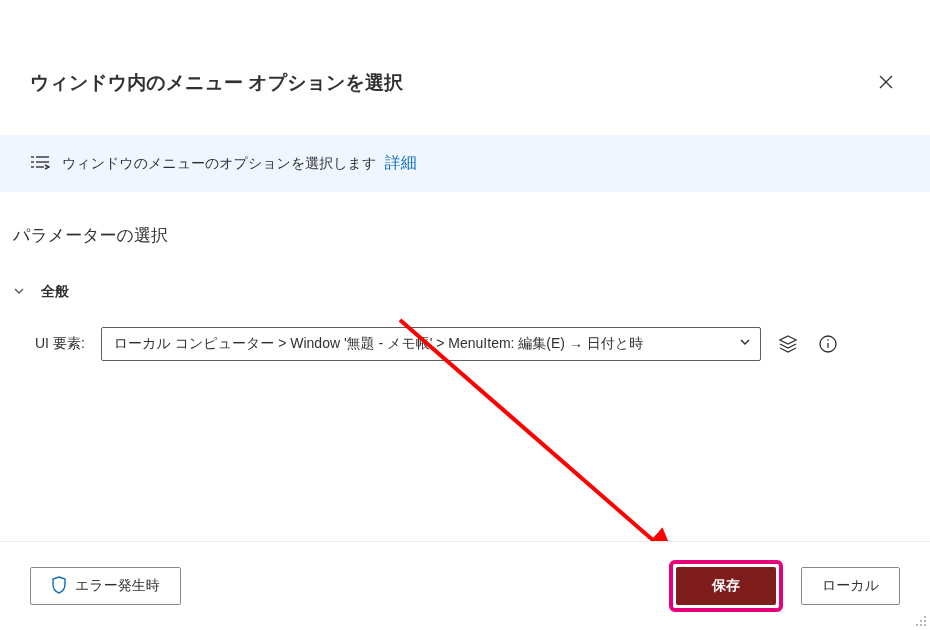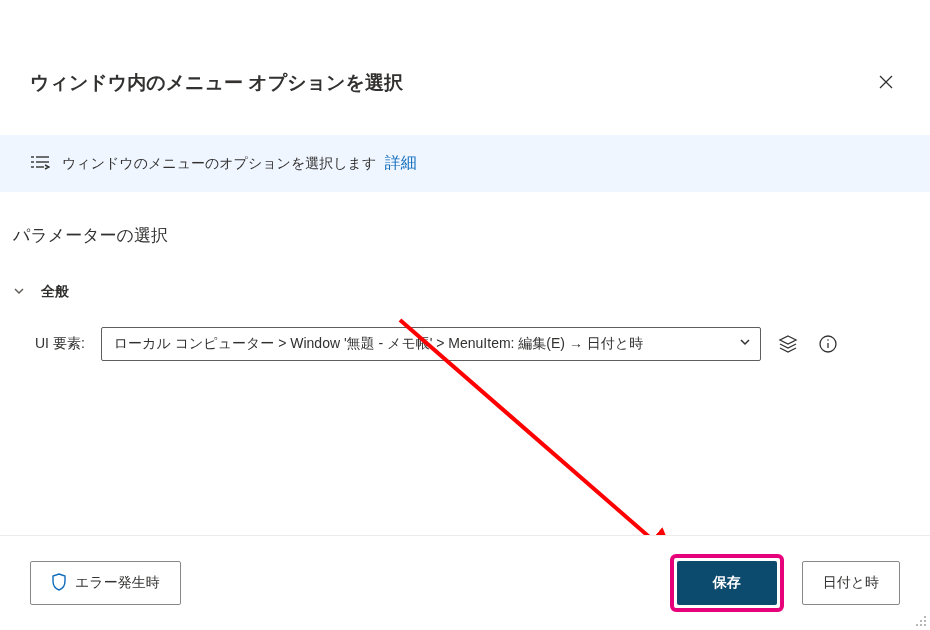--- a/index.html
+++ b/index.html
@@ -119,38 +119,38 @@
       left: 0;
       right: 0;
       border-top: 1px solid #edebe9;
       padding: 18px 30px;
       display: flex;
       align-items: center;
       justify-content: space-between;
       background: #fff;
     }
     .btn {
-      height: 44px;
+      height: 38px;
       padding: 0 20px;
       font-size: 14px;
       border-radius: 2px;
       cursor: pointer;
       display: flex;
       align-items: center;
       justify-content: center;
       gap: 8px;
     }
     .btn-outline {
       border: 1px solid #8a8886;
       background: #fff;
       color: #323130;
     }
     .btn-primary {
       border: none;
-      background: #0c4a6e;
+      background: #7f1d1d;
       color: #fff;
       font-weight: 600;
       min-width: 100px;
     }
     .primary-wrap {
       border: 4px solid #e6007a;
       border-radius: 6px;
       padding: 3px;
       display: inline-flex;
     }
@@ -257,21 +257,21 @@
       <svg width="16" height="18" viewBox="0 0 16 18">
         <path d="M8 1 L14 3 V8 C14 13 11 16 8 17 C5 16 2 13 2 8 V3 Z"></path>
       </svg>
     </span>
     <span>エラー発生時</span>
   </button>
   <div class="footer-right">
     <span class="primary-wrap">
       <button class="btn btn-primary">保存</button>
     </span>
-    <button class="btn btn-outline">日付と時</button>
+    <button class="btn btn-outline">ローカル</button>
   </div>
 </div>
 
 <svg class="resize-grip" width="14" height="14">
   <circle cx="11" cy="3" r="1" fill="#a19f9d"></circle>
   <circle cx="7" cy="7" r="1" fill="#a19f9d"></circle>
   <circle cx="11" cy="7" r="1" fill="#a19f9d"></circle>
   <circle cx="3" cy="11" r="1" fill="#a19f9d"></circle>
   <circle cx="7" cy="11" r="1" fill="#a19f9d"></circle>
   <circle cx="11" cy="11" r="1" fill="#a19f9d"></circle>

